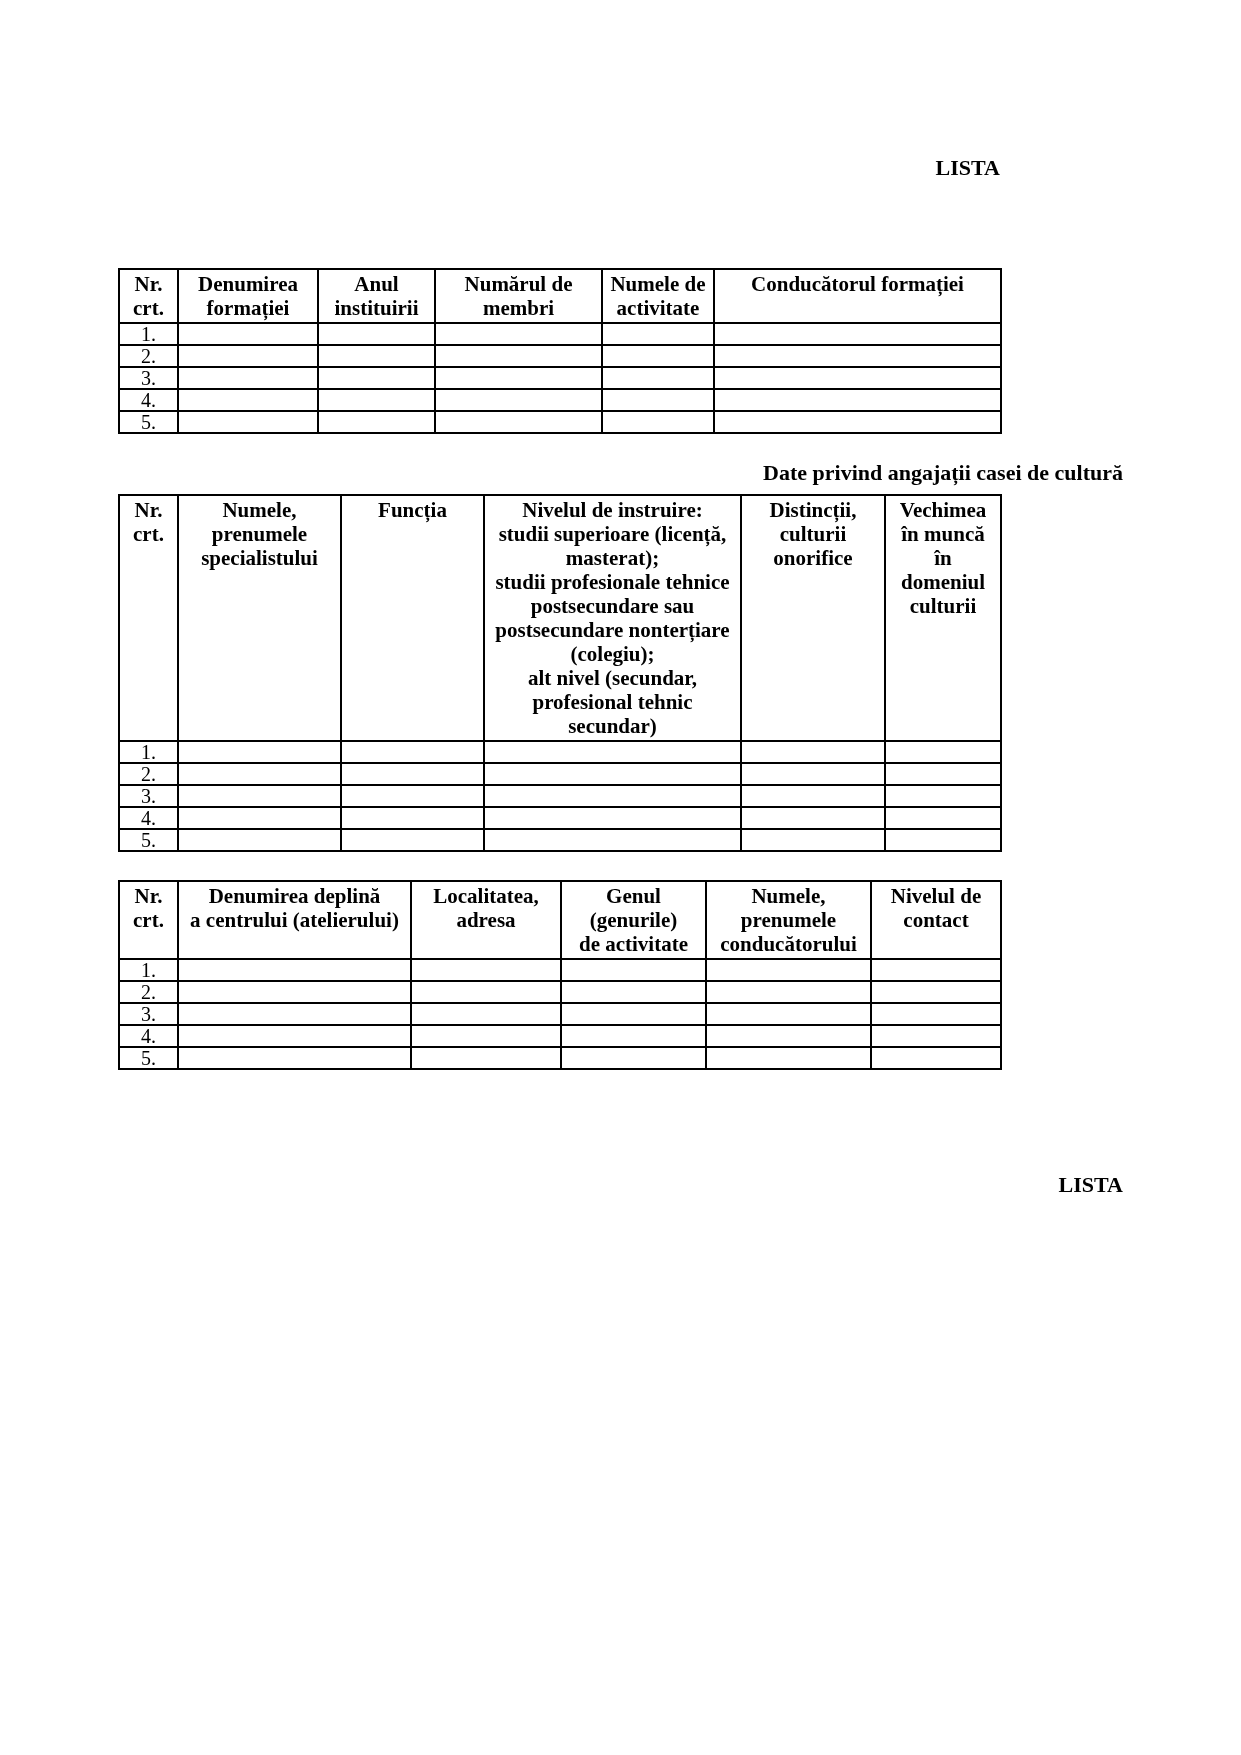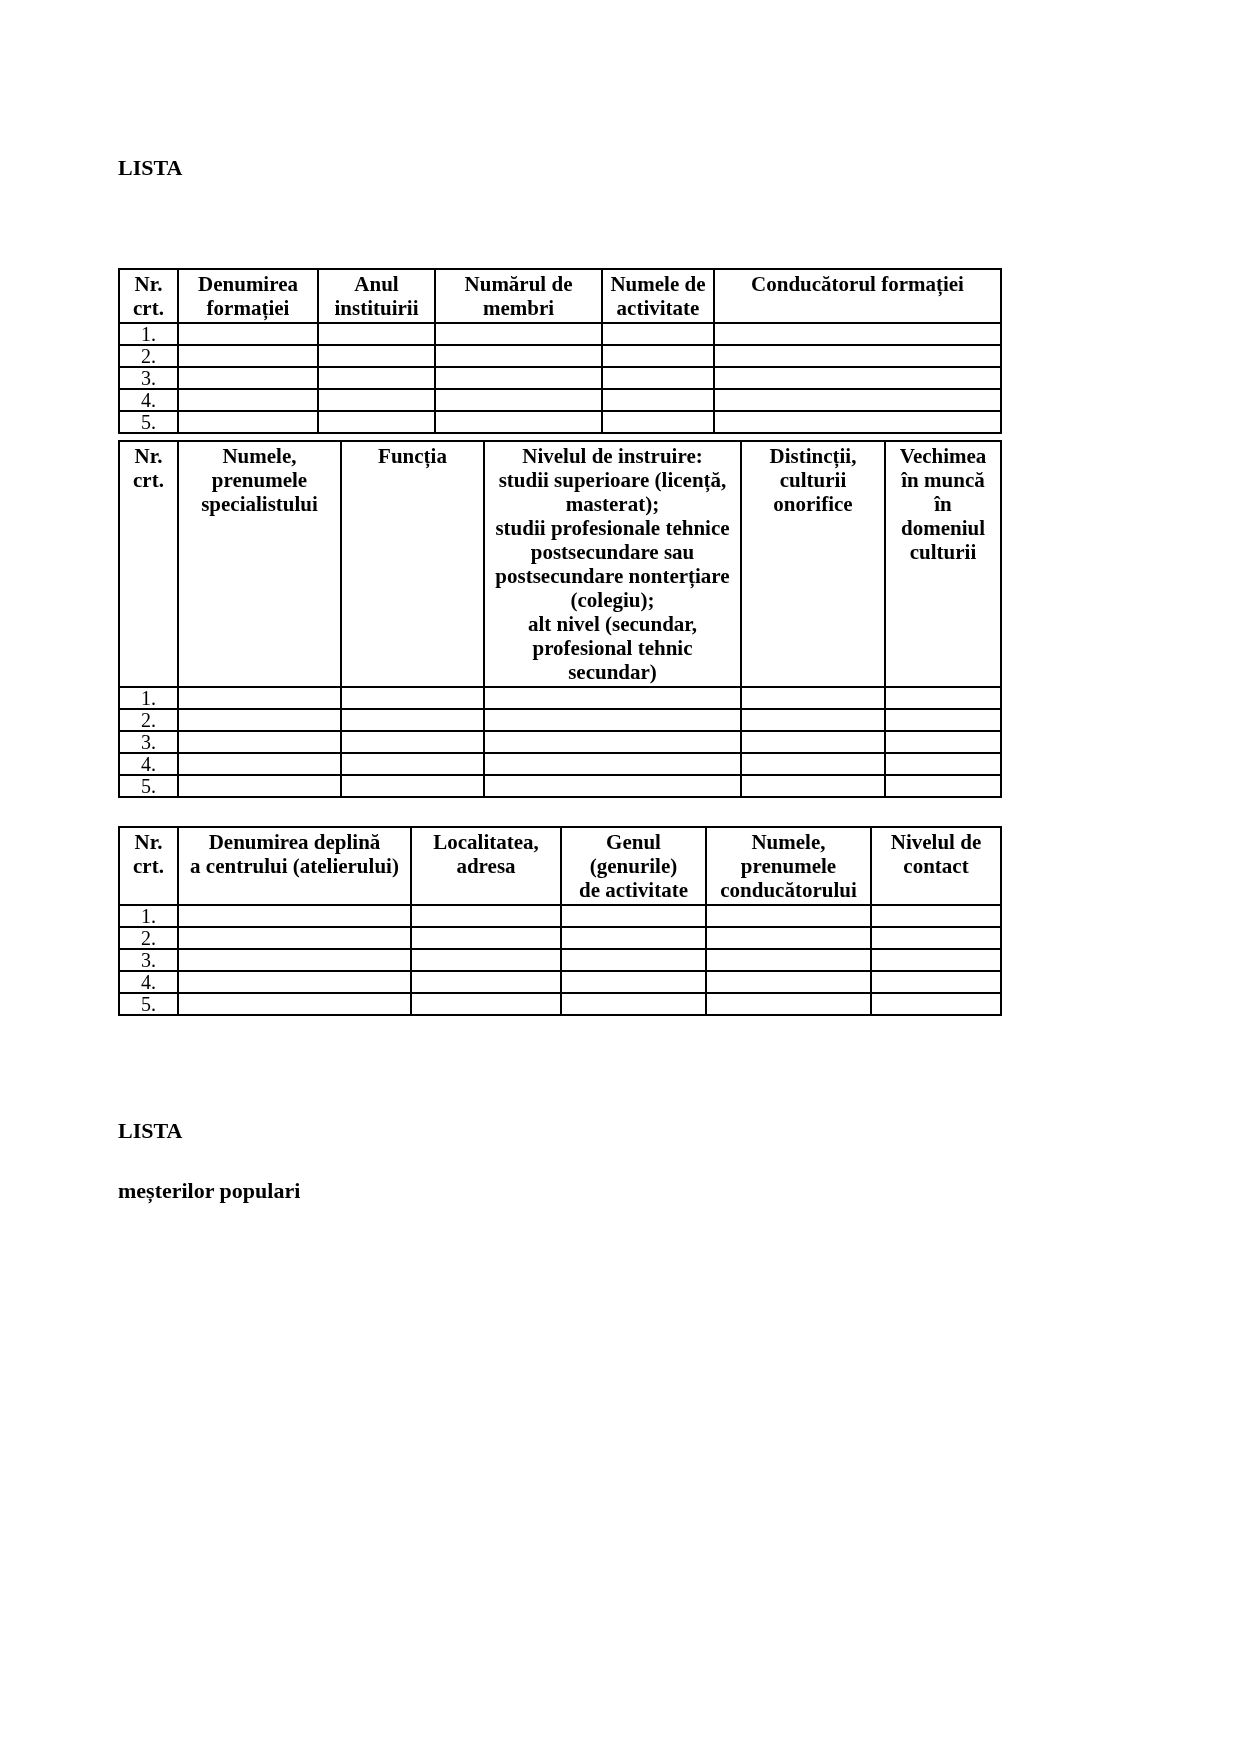--- a/index.html
+++ b/index.html
@@ -20,21 +20,21 @@
     height: 1755px;
     background: #ffffff;
   }
   .content {
     padding: 123px 0 0 118px;
   }
   .doc-title {
     font-weight: bold;
     font-size: 22px;
     line-height: 30px;
-    text-align: left;
+    text-align: right;
     white-space: pre-line;
   }
   .title-narrow { width: 882px; }   
   .title-wide   { width: 1005px; }  
 
   table.doc-table {
     border-collapse: collapse;
     table-layout: fixed;
     width: 882px;
     background: #ffffff;
@@ -143,20 +143,21 @@
           <td class="row-num">5.</td>
           <td></td>
             <td></td>
             <td></td>
             <td></td>
             <td></td>
         </tr>
       </tbody>
     </table>
 
+    <div class="doc-title title-wide" id="title2">Date privind angajații casei de cultură</div>
 
     <table class="doc-table" id="table2">
       <colgroup>
         <col style="width:59px">
           <col style="width:163px">
           <col style="width:143px">
         <col style="width:257px">
           <col style="width:144px">
           <col style="width:116px">
       </colgroup>
@@ -299,17 +300,16 @@
             <td></td>
             <td></td>
             <td></td>
             <td></td>
         </tr>
       </tbody>
     </table>
 
     <div class="doc-title title-wide" id="title4">
       <div>LISTA</div>
-      <div>meșterilor populari</div>
     </div>
 
   </div>
 </div>
 
 </body></html>

